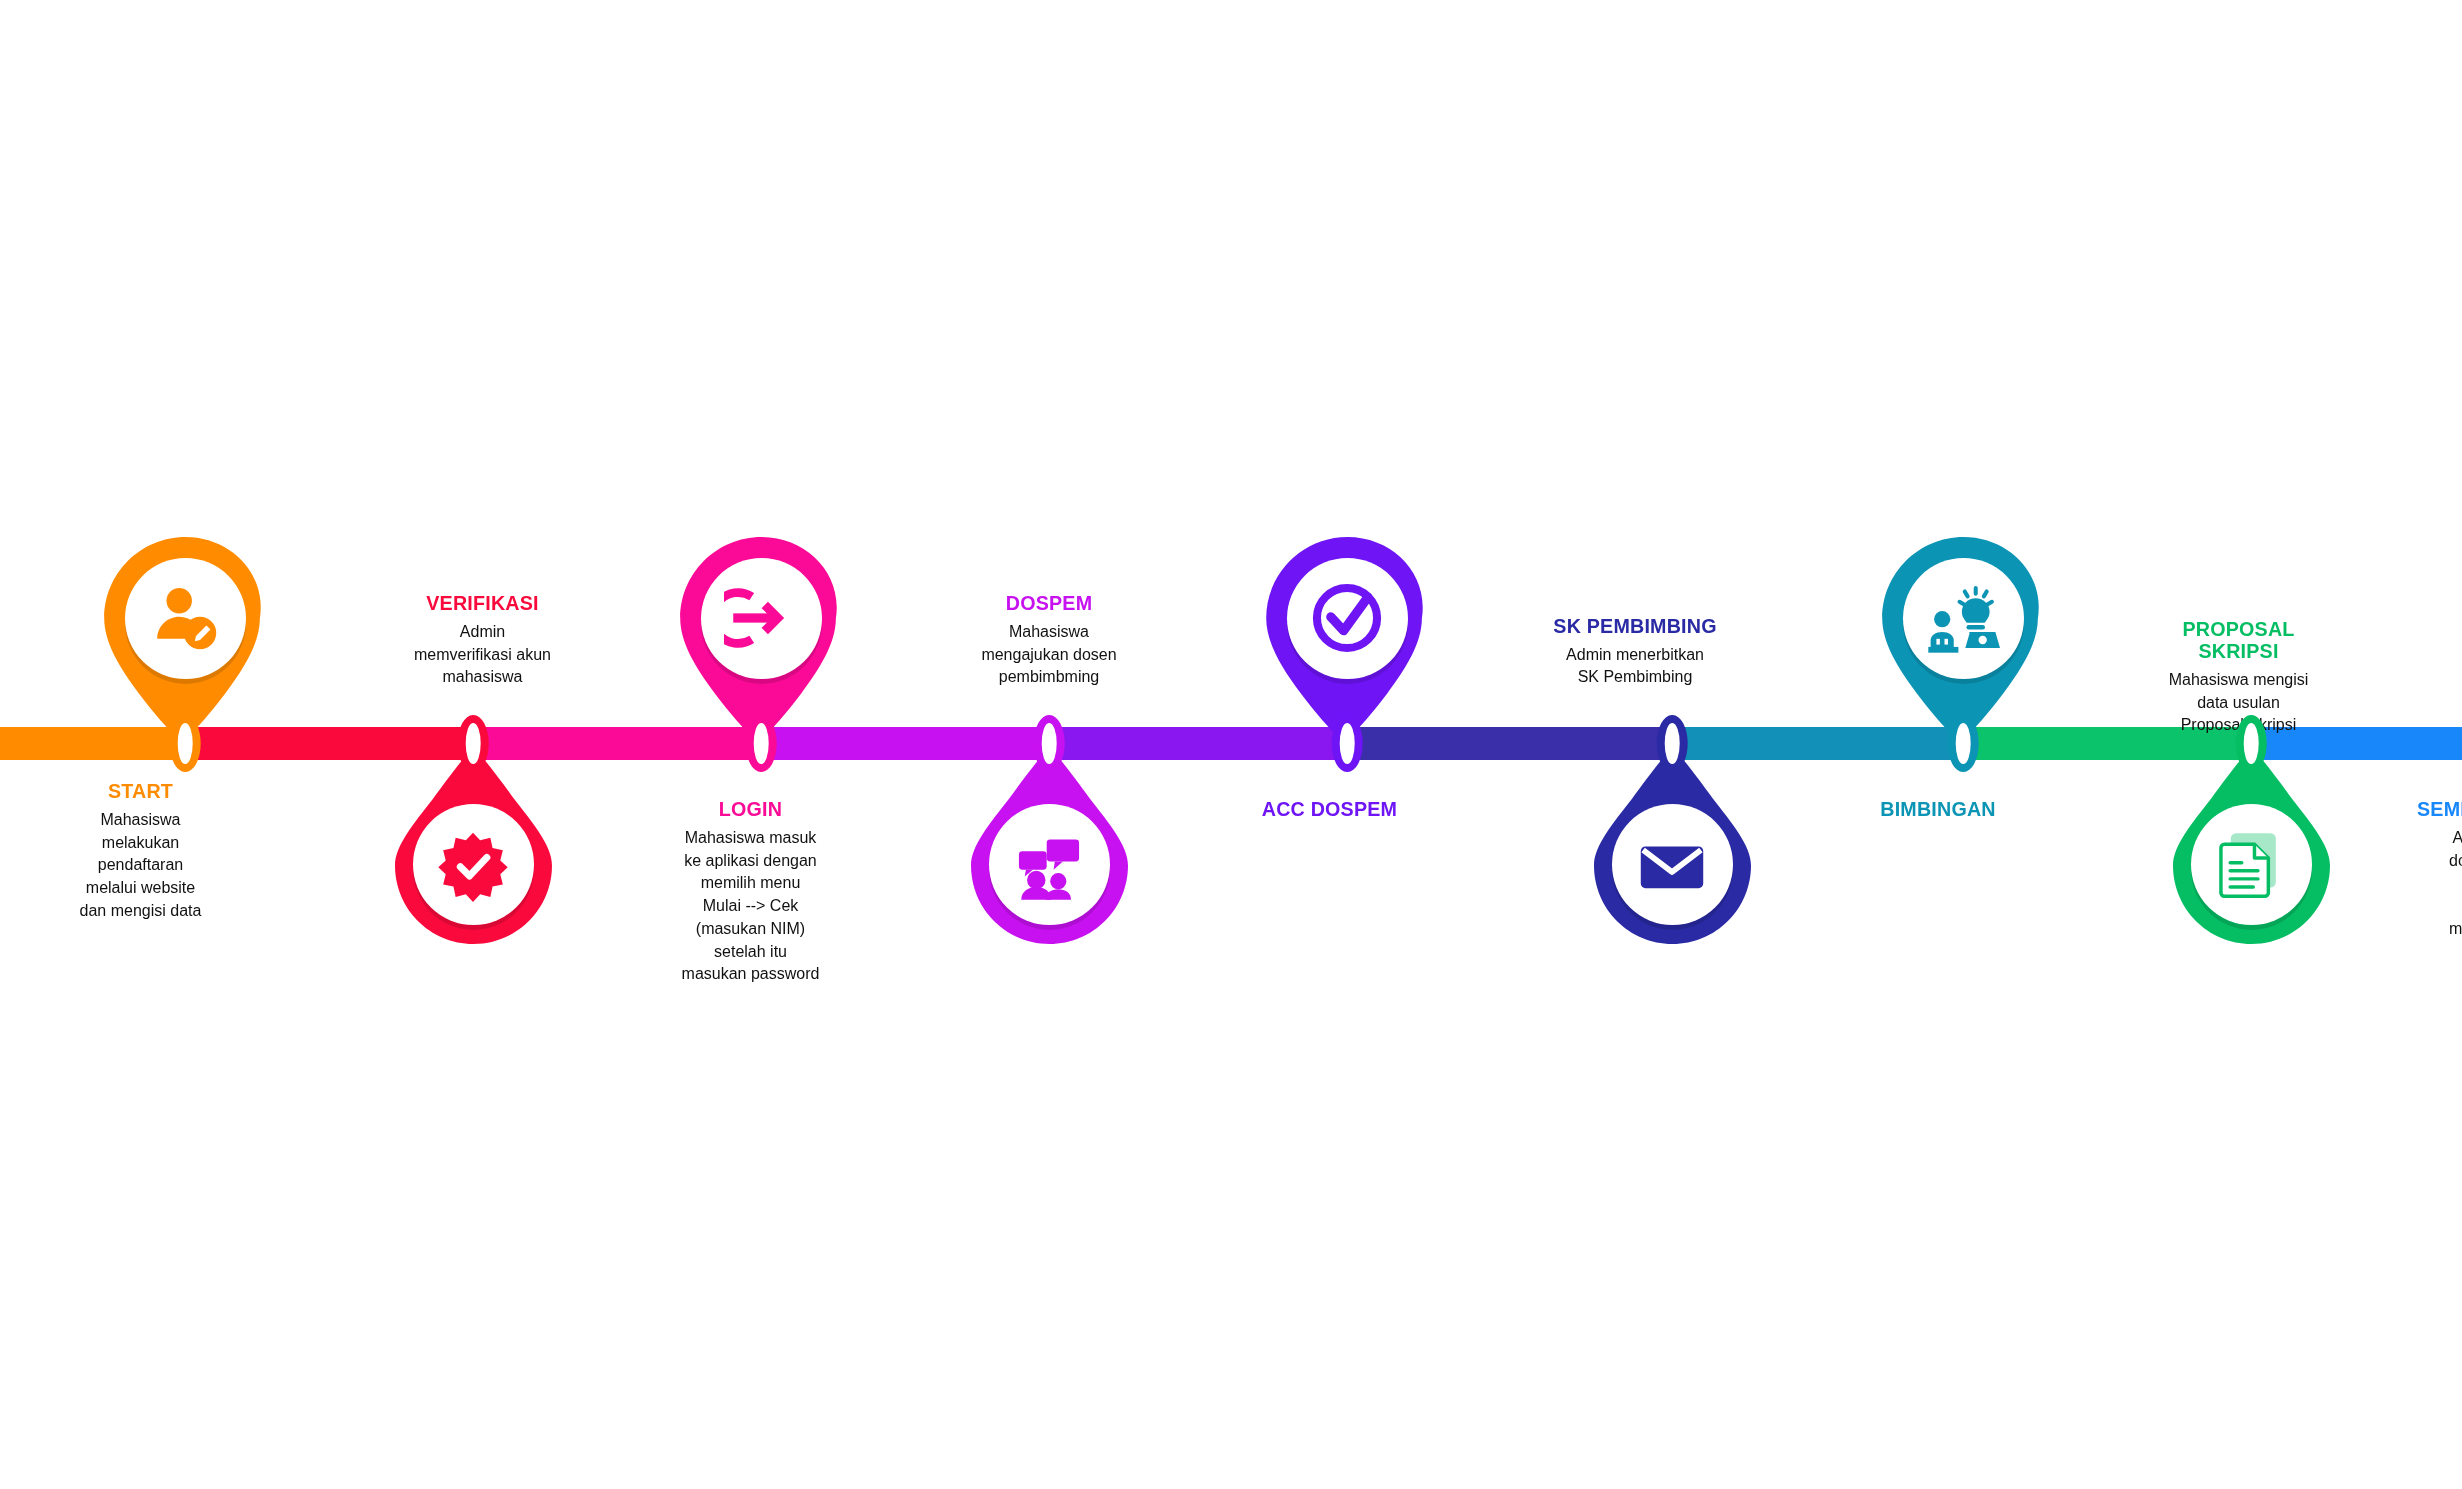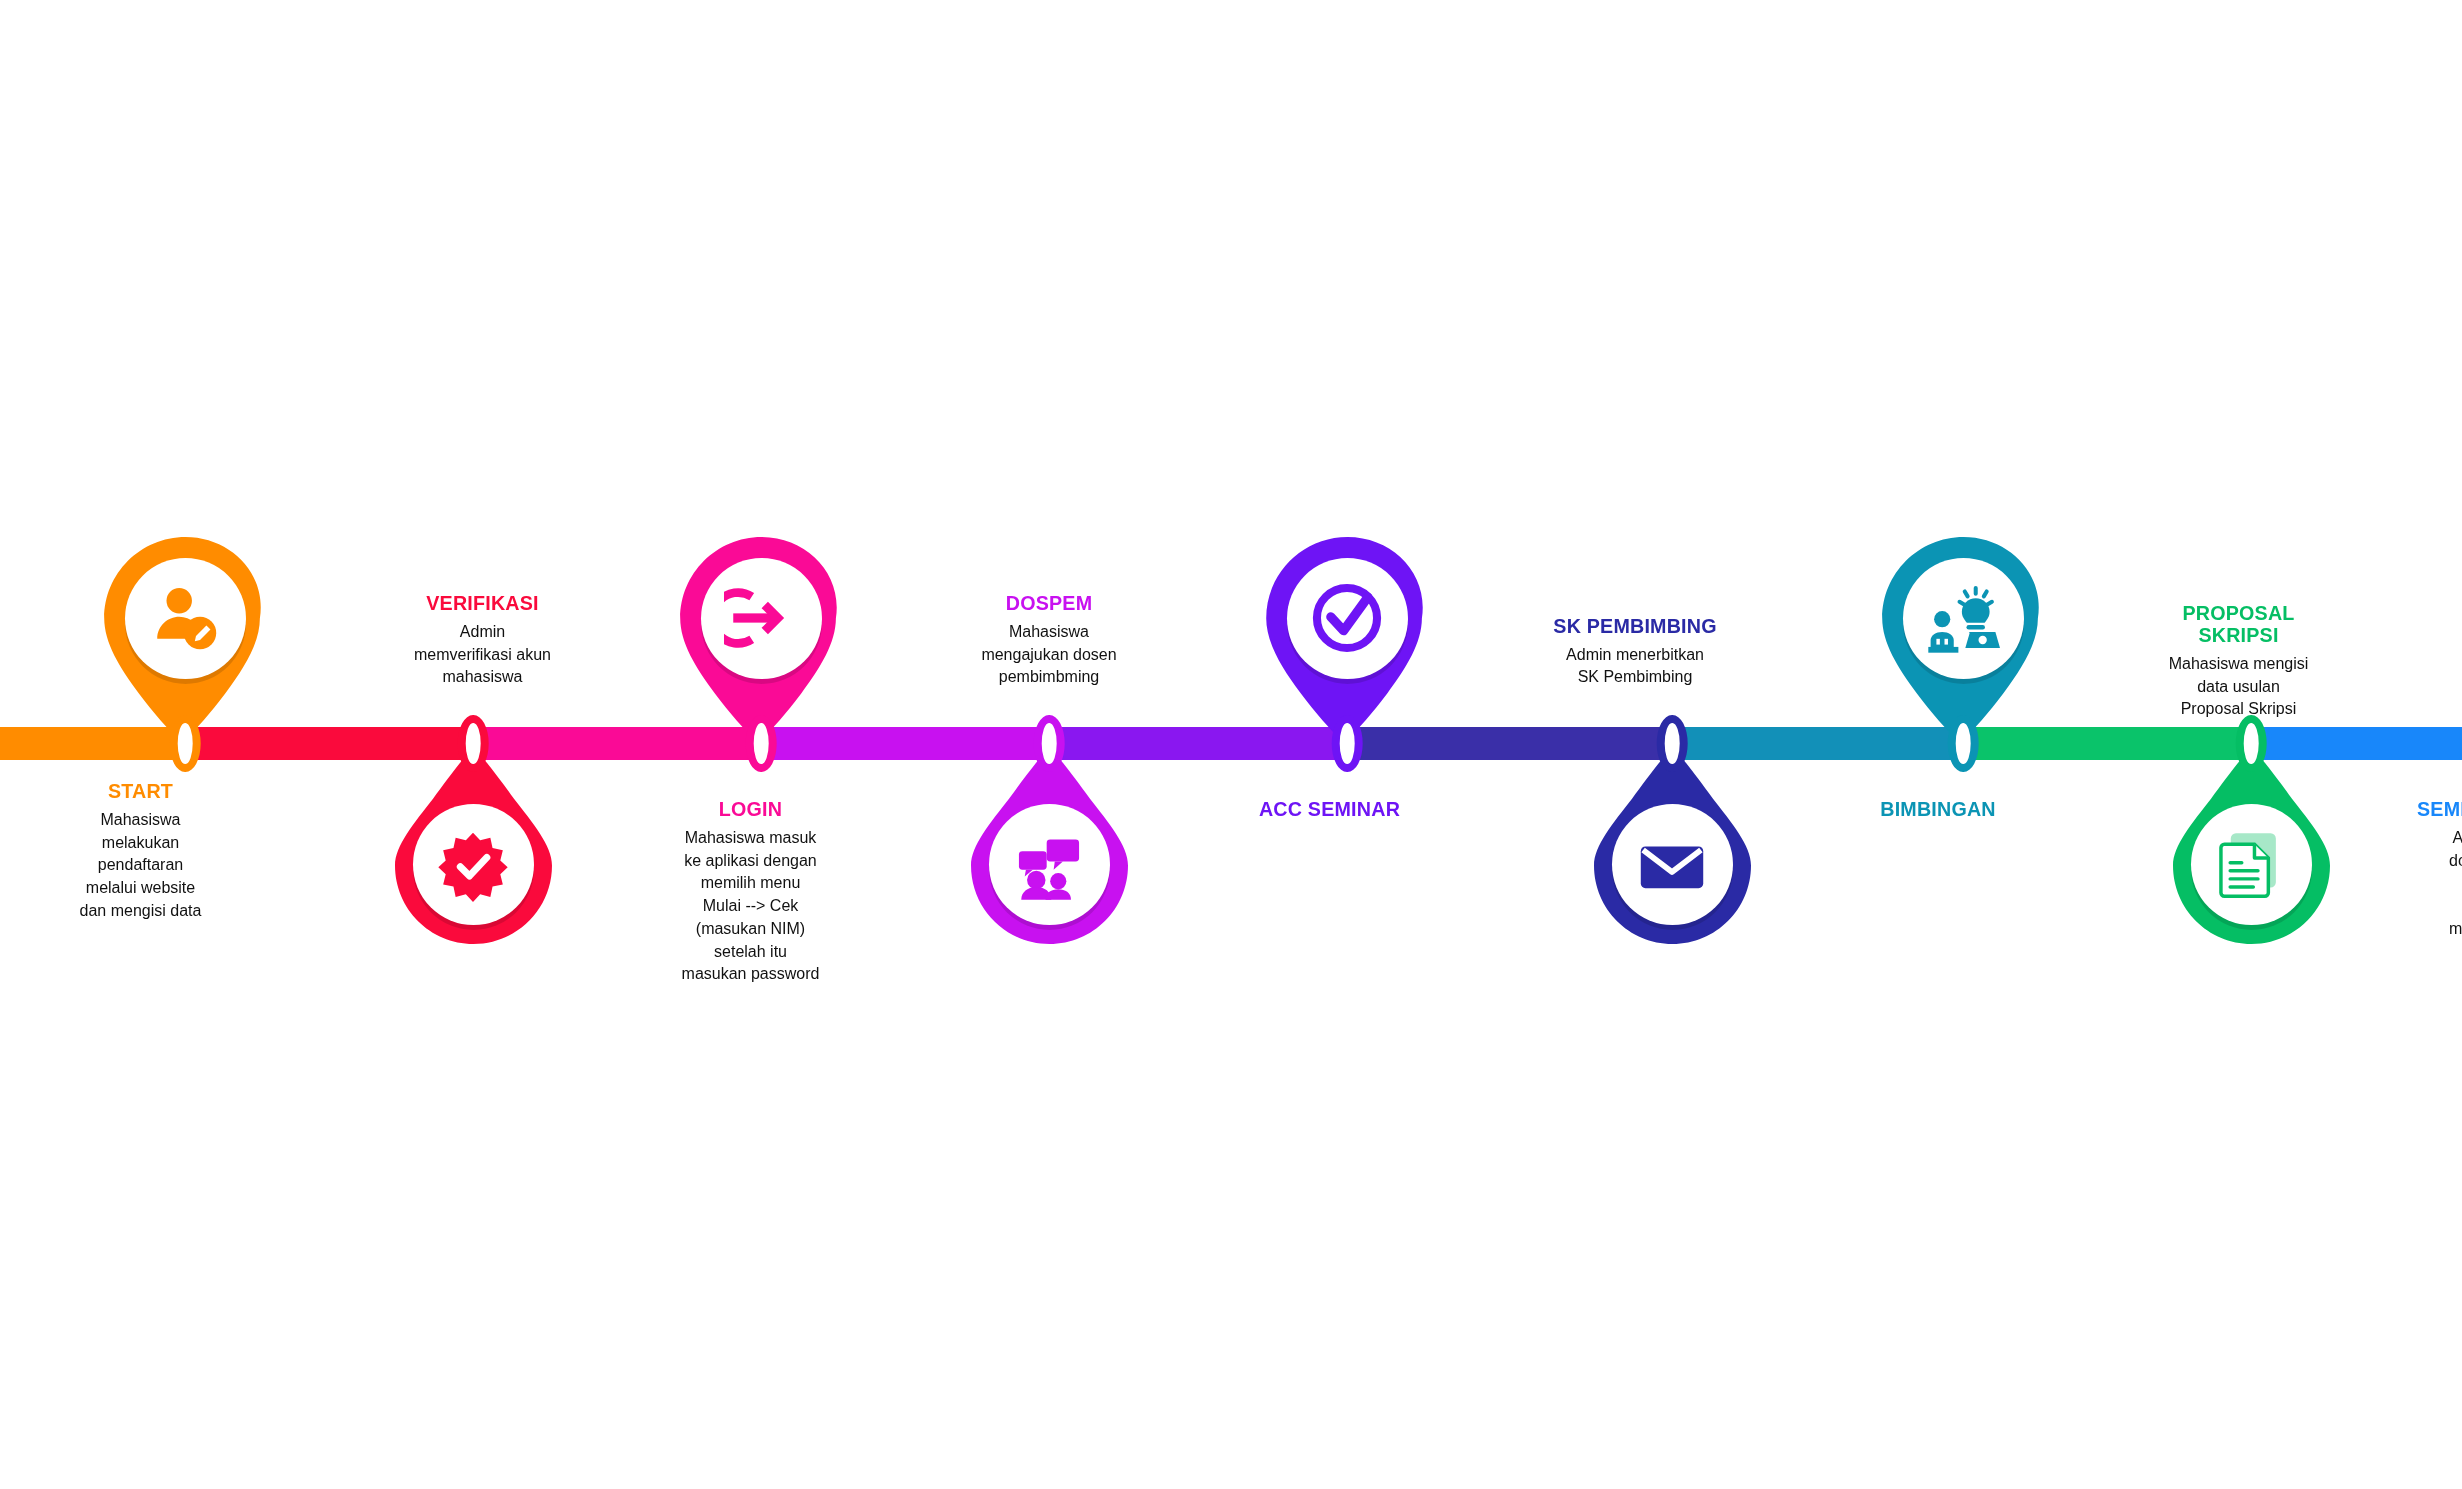--- a/index.html
+++ b/index.html
@@ -203,21 +203,21 @@
        <div class="disc">
          <span>
             <svg class="glyph" viewBox="0 0 64 64" xmlns="http://www.w3.org/2000/svg">
               <circle cx="32" cy="32" r="26" fill="none" stroke="#6E14F5" stroke-width="7"></circle>
         <path d="M18 31l11 12L50 14" stroke="#6E14F5" stroke-width="8" fill="none" stroke-linecap="round" stroke-linejoin="round"></path>
             </svg>
           </span>
        </div>
       </div>
       <div class="txt" style="width: 217px; left: 1221px; top: 798px;">
-        <div class="ttl" style="color:#6E14F5">ACC SEMINAR</div>
+        <div class="ttl" style="color:#6E14F5">ACC DOSPEM</div>
       </div>
       <div class="node" style="left: 1672px; border: 8.9px solid rgb(42, 42, 165);"></div>
       <div class="drop" style="left: 1672px; top: 749px;">
         <svg class="dropbody" viewBox="0 0 318 395" xmlns="http://www.w3.org/2000/svg">
          <path d="M159 0c-3 0-6 1.5-8 4-18 22-47 59-74 97C39 150 0 196 0 236c0 87.8 71.2 159 159 159s159-71.2 159-159c0-40-39-86-77-135-27-38-56-75-74-97-2-2.5-5-4-8-4z" fill="#2A2AA5"></path>
        </svg>
        <div class="disc">
          <span>
             <svg class="glyph" viewBox="0 0 64 64" xmlns="http://www.w3.org/2000/svg">
               <rect x="5" y="16" width="54" height="36" rx="4" fill="#2A2AA5"></rect>
@@ -266,21 +266,21 @@
          <span>
             <svg class="glyph" viewBox="0 0 64 64" xmlns="http://www.w3.org/2000/svg">
               <rect x="16" y="6" width="36" height="44" rx="3" fill="#05BE64" opacity="0.35" stroke="#05BE64" stroke-width="3"></rect>
         <path d="M9 14h26l12 12v30a3 3 0 0 1-3 3H9a3 3 0 0 1-3-3V17a3 3 0 0 1 3-3z" fill="#fff" stroke="#05BE64" stroke-width="3"></path>
         <path d="M35 14v12h12" fill="#fff" stroke="#05BE64" stroke-width="3" stroke-linejoin="round"></path>
         <path d="M14 30h10M14 37h24M14 44h24M14 51h20" stroke="#05BE64" stroke-width="3" stroke-linecap="round"></path>
             </svg>
           </span>
        </div>
       </div>
-      <div class="txt" style="width: 231px; left: 2123px; top: auto; bottom: 768px;">
+      <div class="txt" style="width: 231px; left: 2123px; top: auto; bottom: 752px;">
         <div class="ttl" style="color:#05BE64">PROPOSAL
 SKRIPSI</div>
      <div class="desc">Mahasiswa mengisi
 data usulan
 Proposal Skripsi</div>
       </div>
       <div class="txt" style="width: 276px; left: 2384px; top: 798px;">
         <div class="ttl" style="color:#1887FA">SEMINAR PROPOSAL</div>
      <div class="desc">Apabila telah di acc
 dospem, mahasiswa

